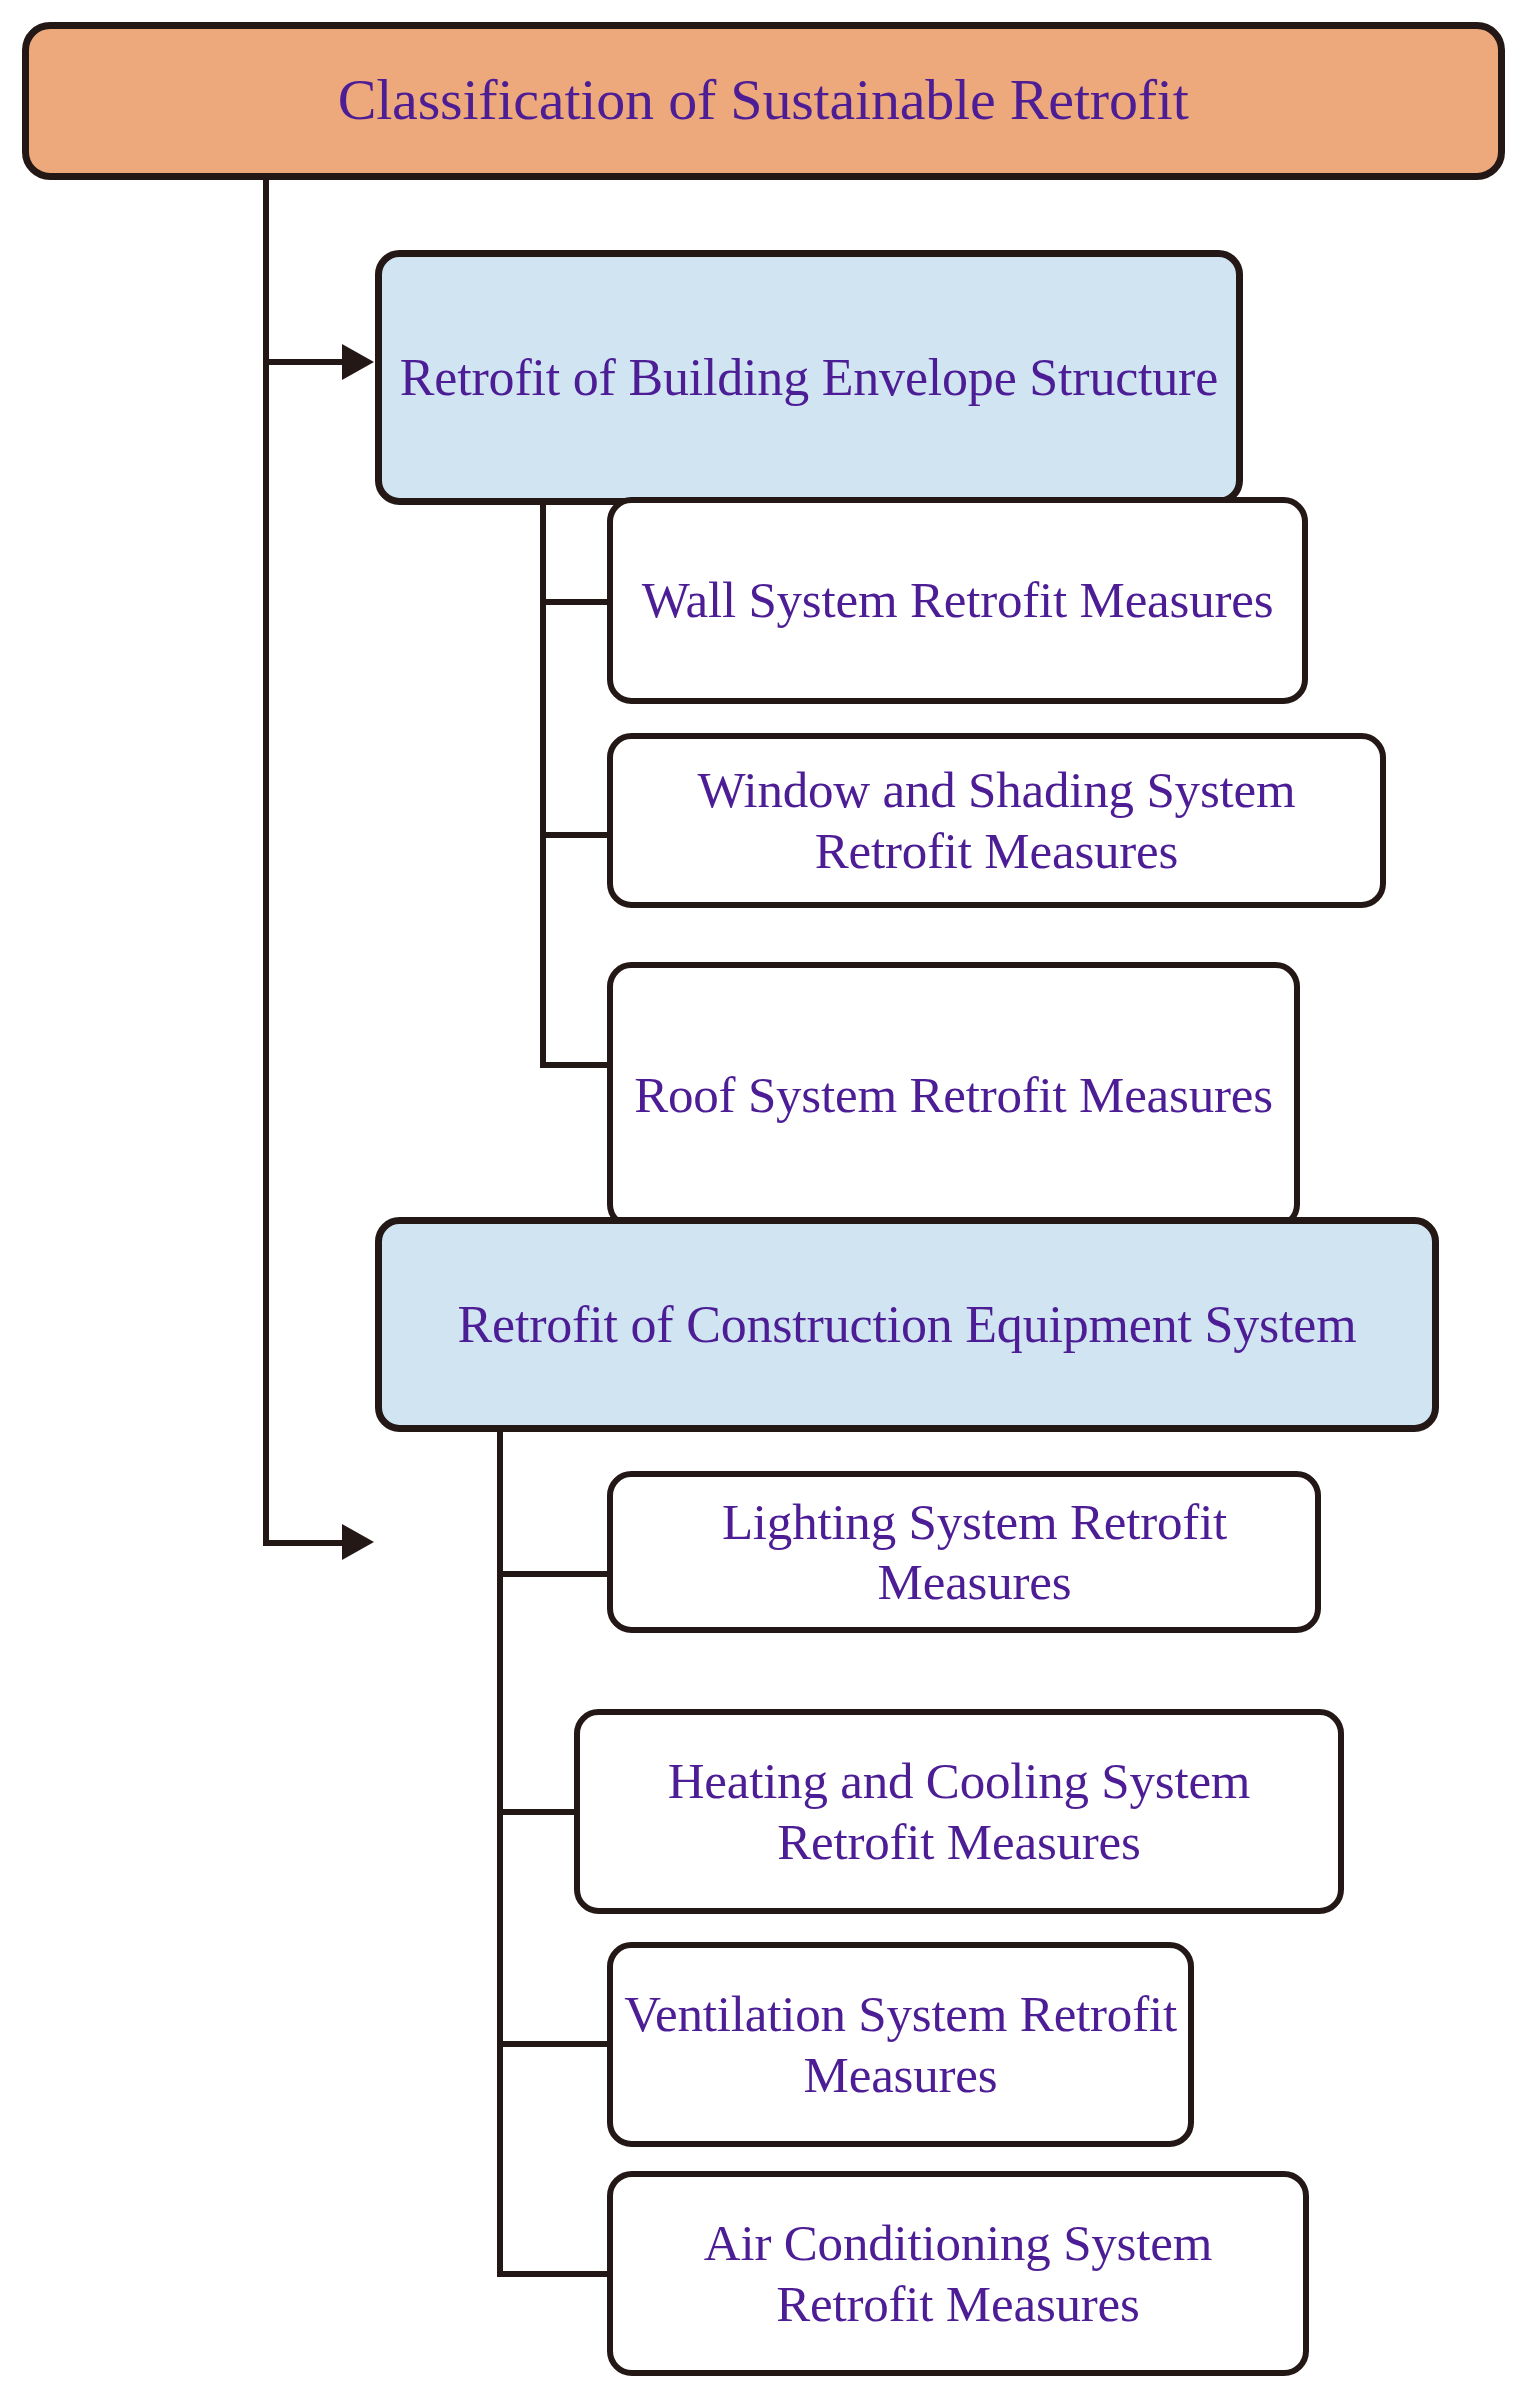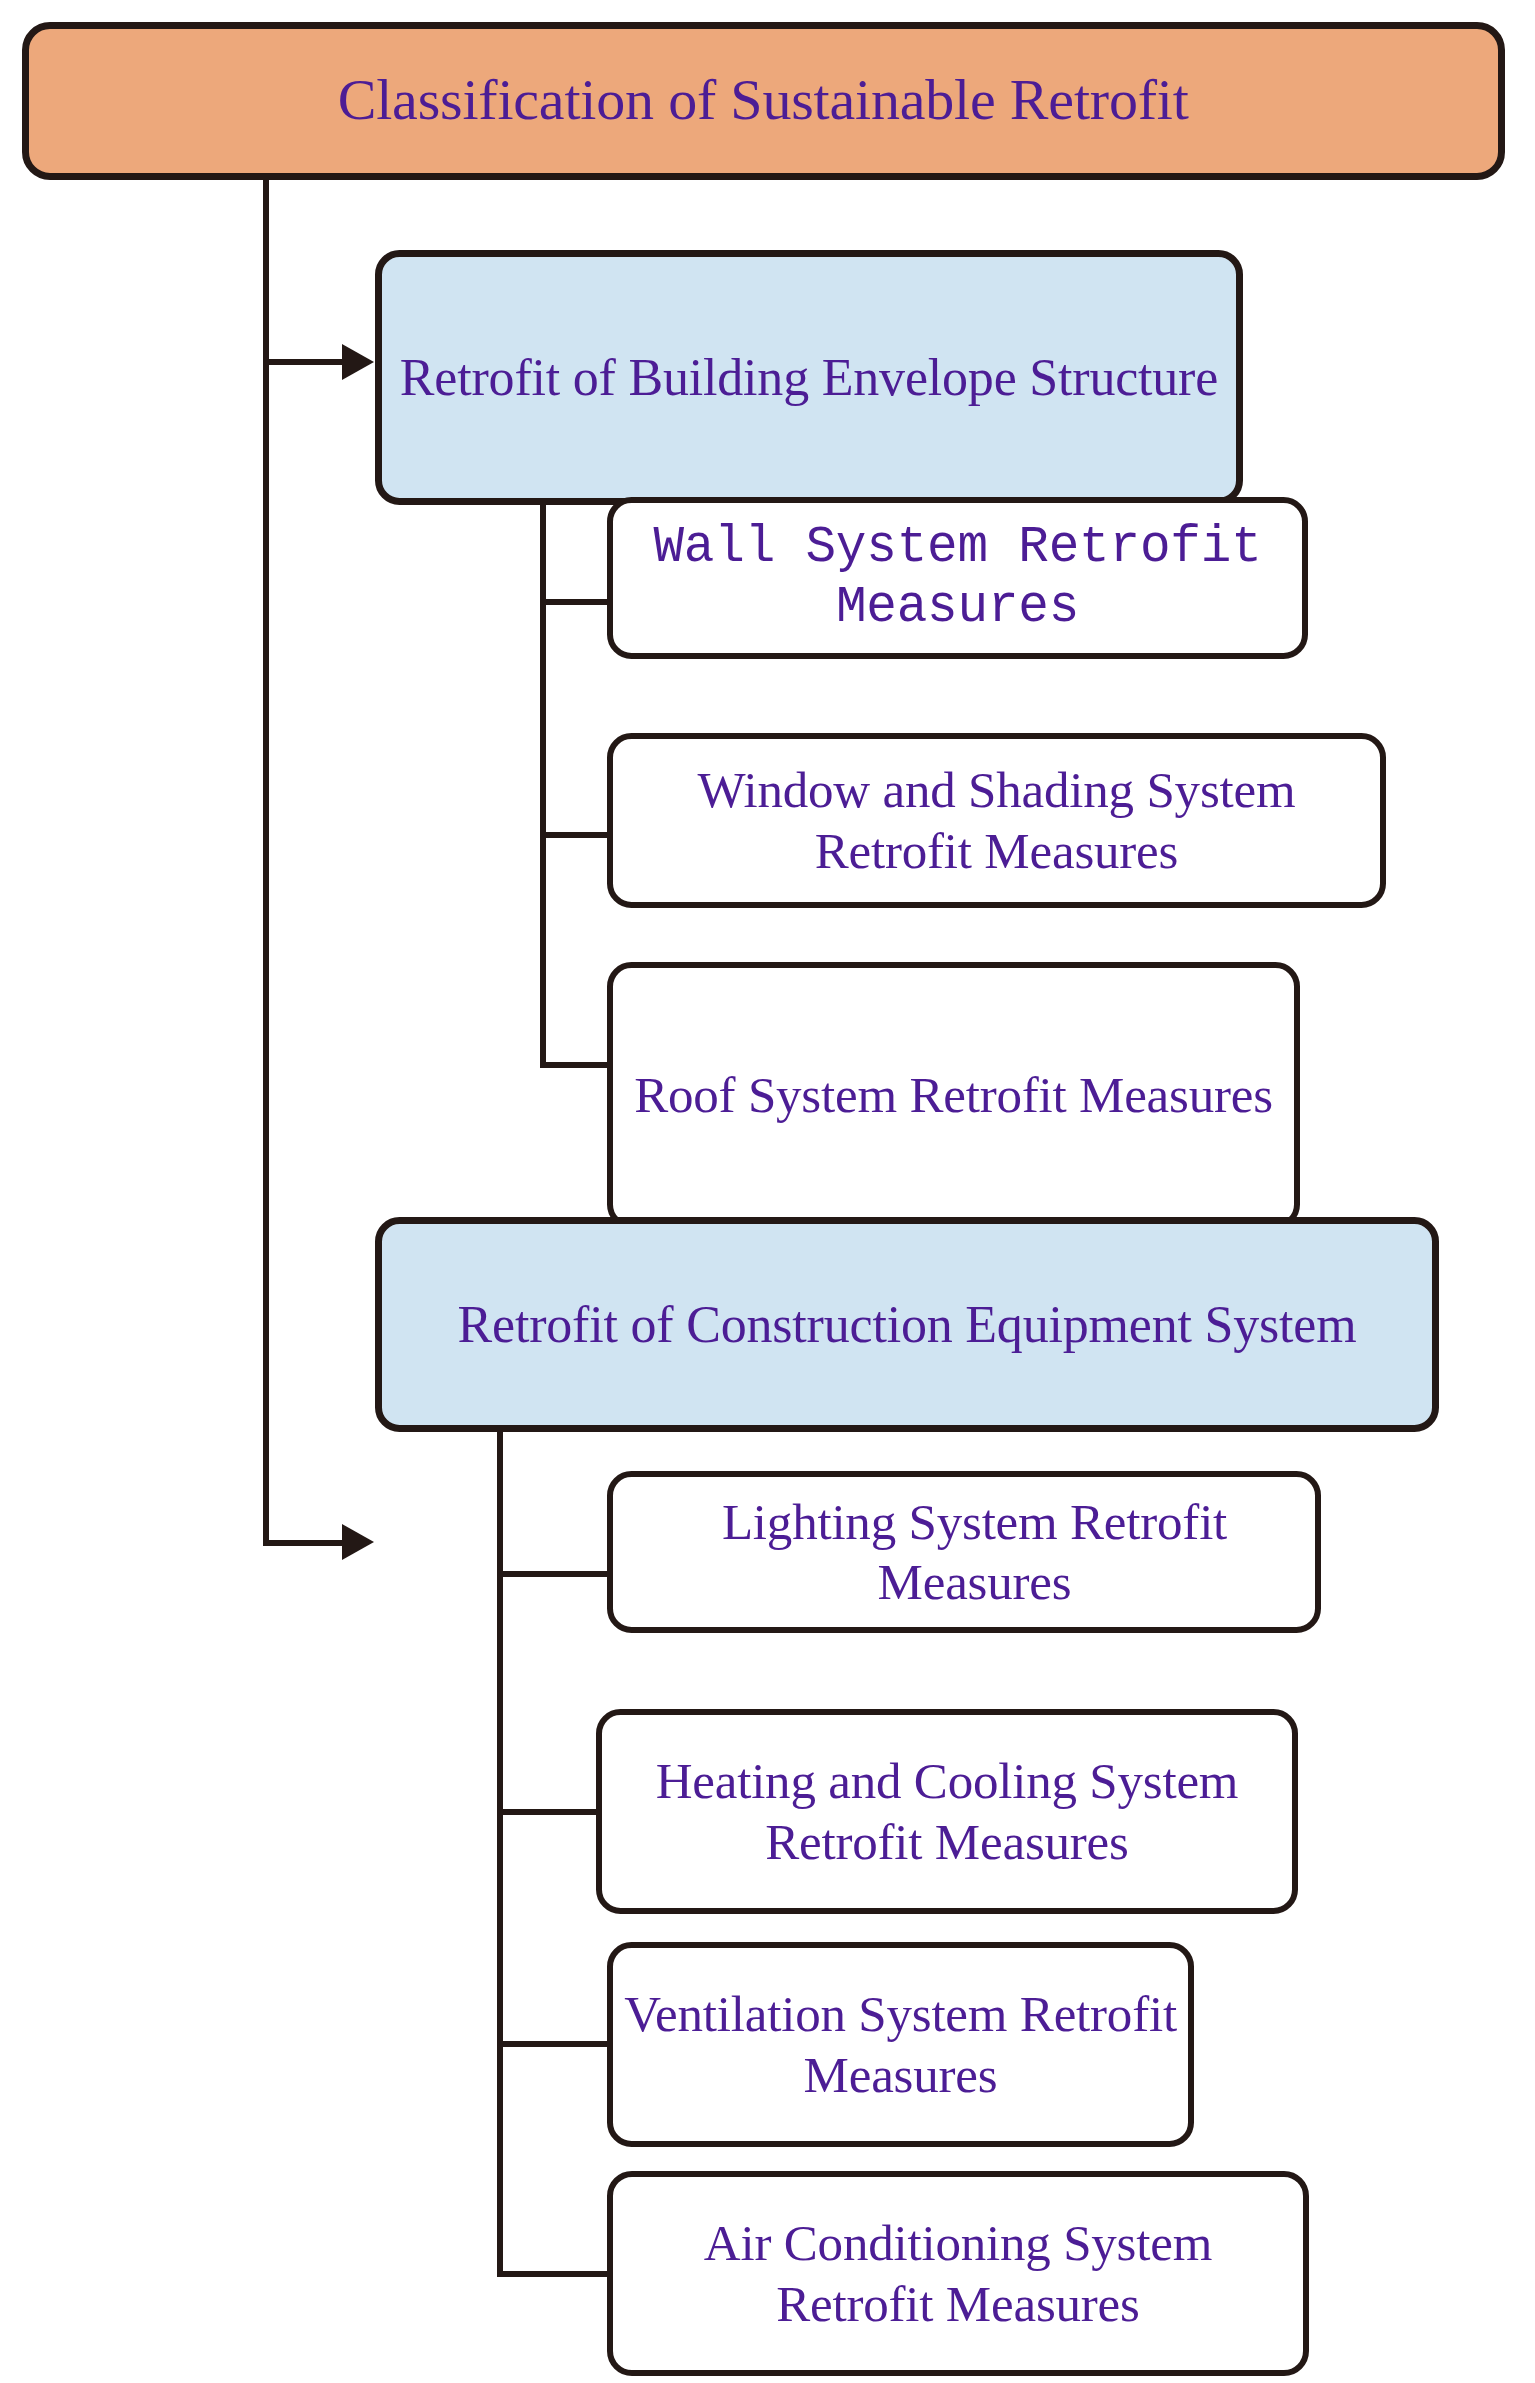--- a/index.html
+++ b/index.html
@@ -94,21 +94,21 @@
   <div class="arrowhead" style="left:342px; top:1524px;"></div>
 
   <div class="node level1" style="left:375px; top:250px; width:868px; height:255px;">
     <span class="label">Retrofit of Building Envelope Structure</span>
   </div>
 
   <div class="vline" style="left:540px; top:467px; height:601px;"></div>
 
   <div class="hline" style="left:540px; top:599px; width:87px;"></div>
   <div class="arrowhead" style="left:620px; top:584px;"></div>
-  <div class="node level2" style="left:607px; top:497px; width:701px; height:162px;font-family:Liberation Mono, monospace;">
+  <div class="node level2" style="left:607px; top:497px; width:701px; height:207px;">
     <span class="label">Wall System Retrofit Measures</span>
   </div>
 
   <div class="hline" style="left:540px; top:832px; width:87px;"></div>
   <div class="arrowhead" style="left:620px; top:817px;"></div>
   <div class="node level2" style="left:607px; top:733px; width:779px; height:175px;">
     <span class="label">Window and Shading System Retrofit Measures</span>
   </div>
 
   <div class="hline" style="left:540px; top:1062px; width:87px;"></div>
@@ -124,21 +124,21 @@
   <div class="vline" style="left:497px; top:1429px; height:847px;"></div>
 
   <div class="hline" style="left:497px; top:1571px; width:130px;"></div>
   <div class="arrowhead" style="left:620px; top:1556px;"></div>
   <div class="node level2" style="left:607px; top:1471px; width:714px; height:162px;padding-left:21px;">
     <span class="label">Lighting System Retrofit Measures</span>
   </div>
 
   <div class="hline" style="left:497px; top:1809px; width:130px;"></div>
   <div class="arrowhead" style="left:620px; top:1794px;"></div>
-  <div class="node level2" style="left:596px; top:1709px; width:702px; height:205px;">
+  <div class="node level2" style="left:574px; top:1709px; width:770px; height:205px;">
     <span class="label">Heating and Cooling System Retrofit Measures</span>
   </div>
 
   <div class="hline" style="left:497px; top:2041px; width:130px;"></div>
   <div class="arrowhead" style="left:620px; top:2026px;"></div>
   <div class="node level2" style="left:607px; top:1942px; width:587px; height:205px;">
     <span class="label">Ventilation System Retrofit Measures</span>
   </div>
 
   <div class="hline" style="left:497px; top:2271px; width:130px;"></div>

